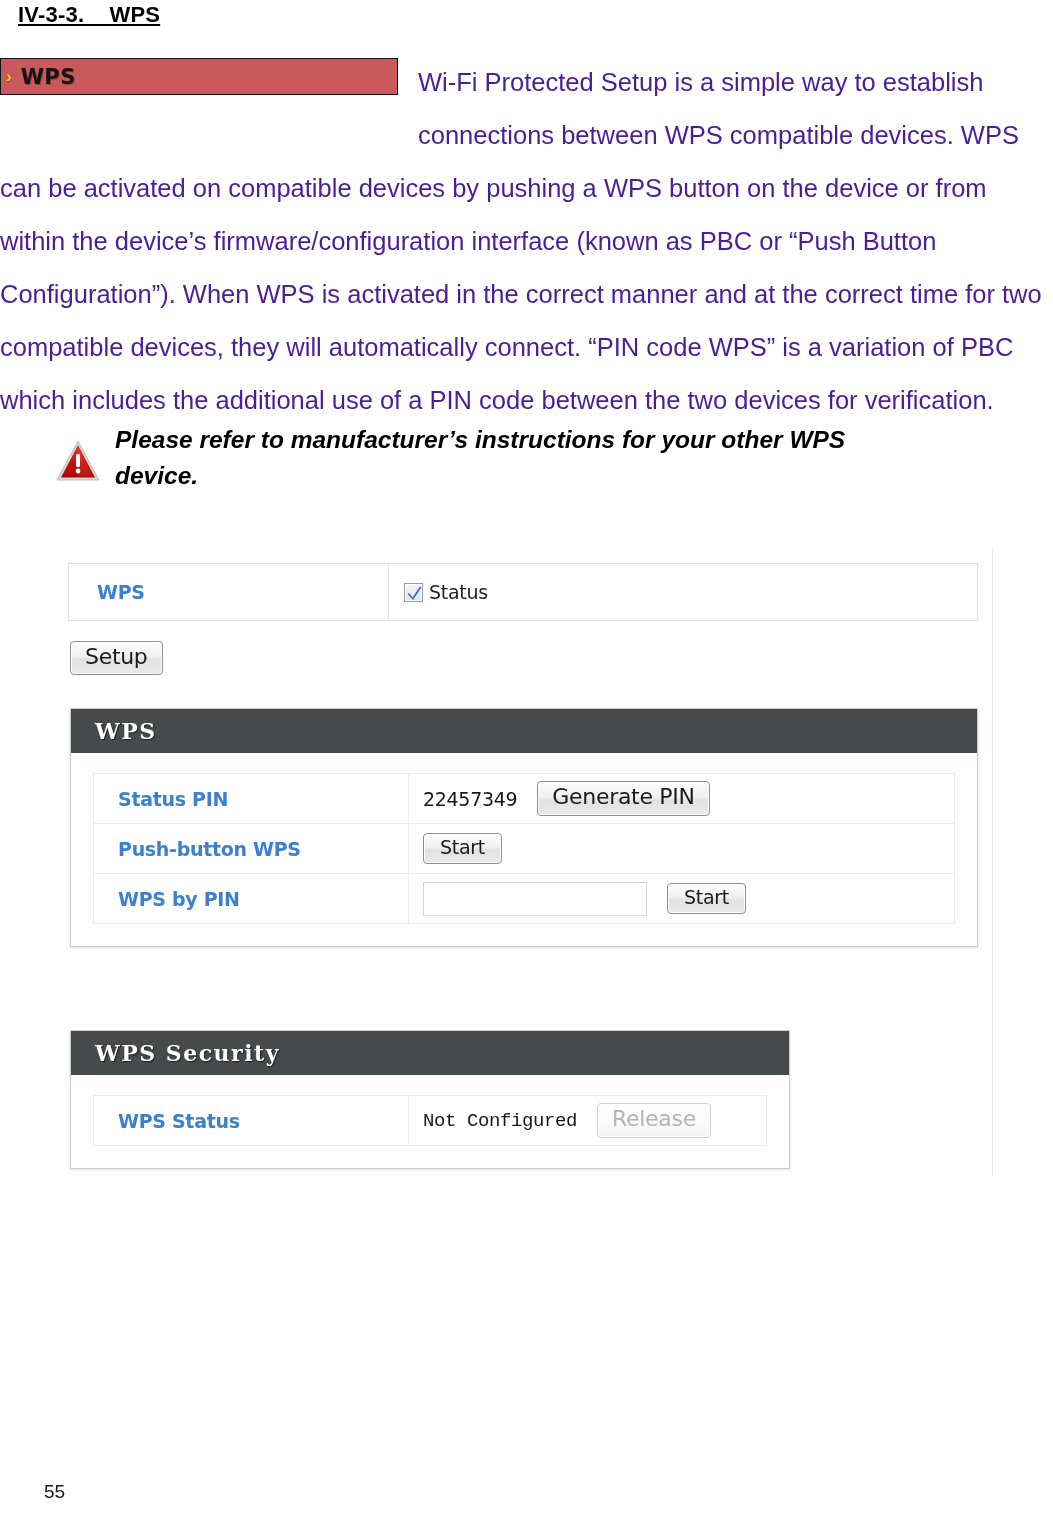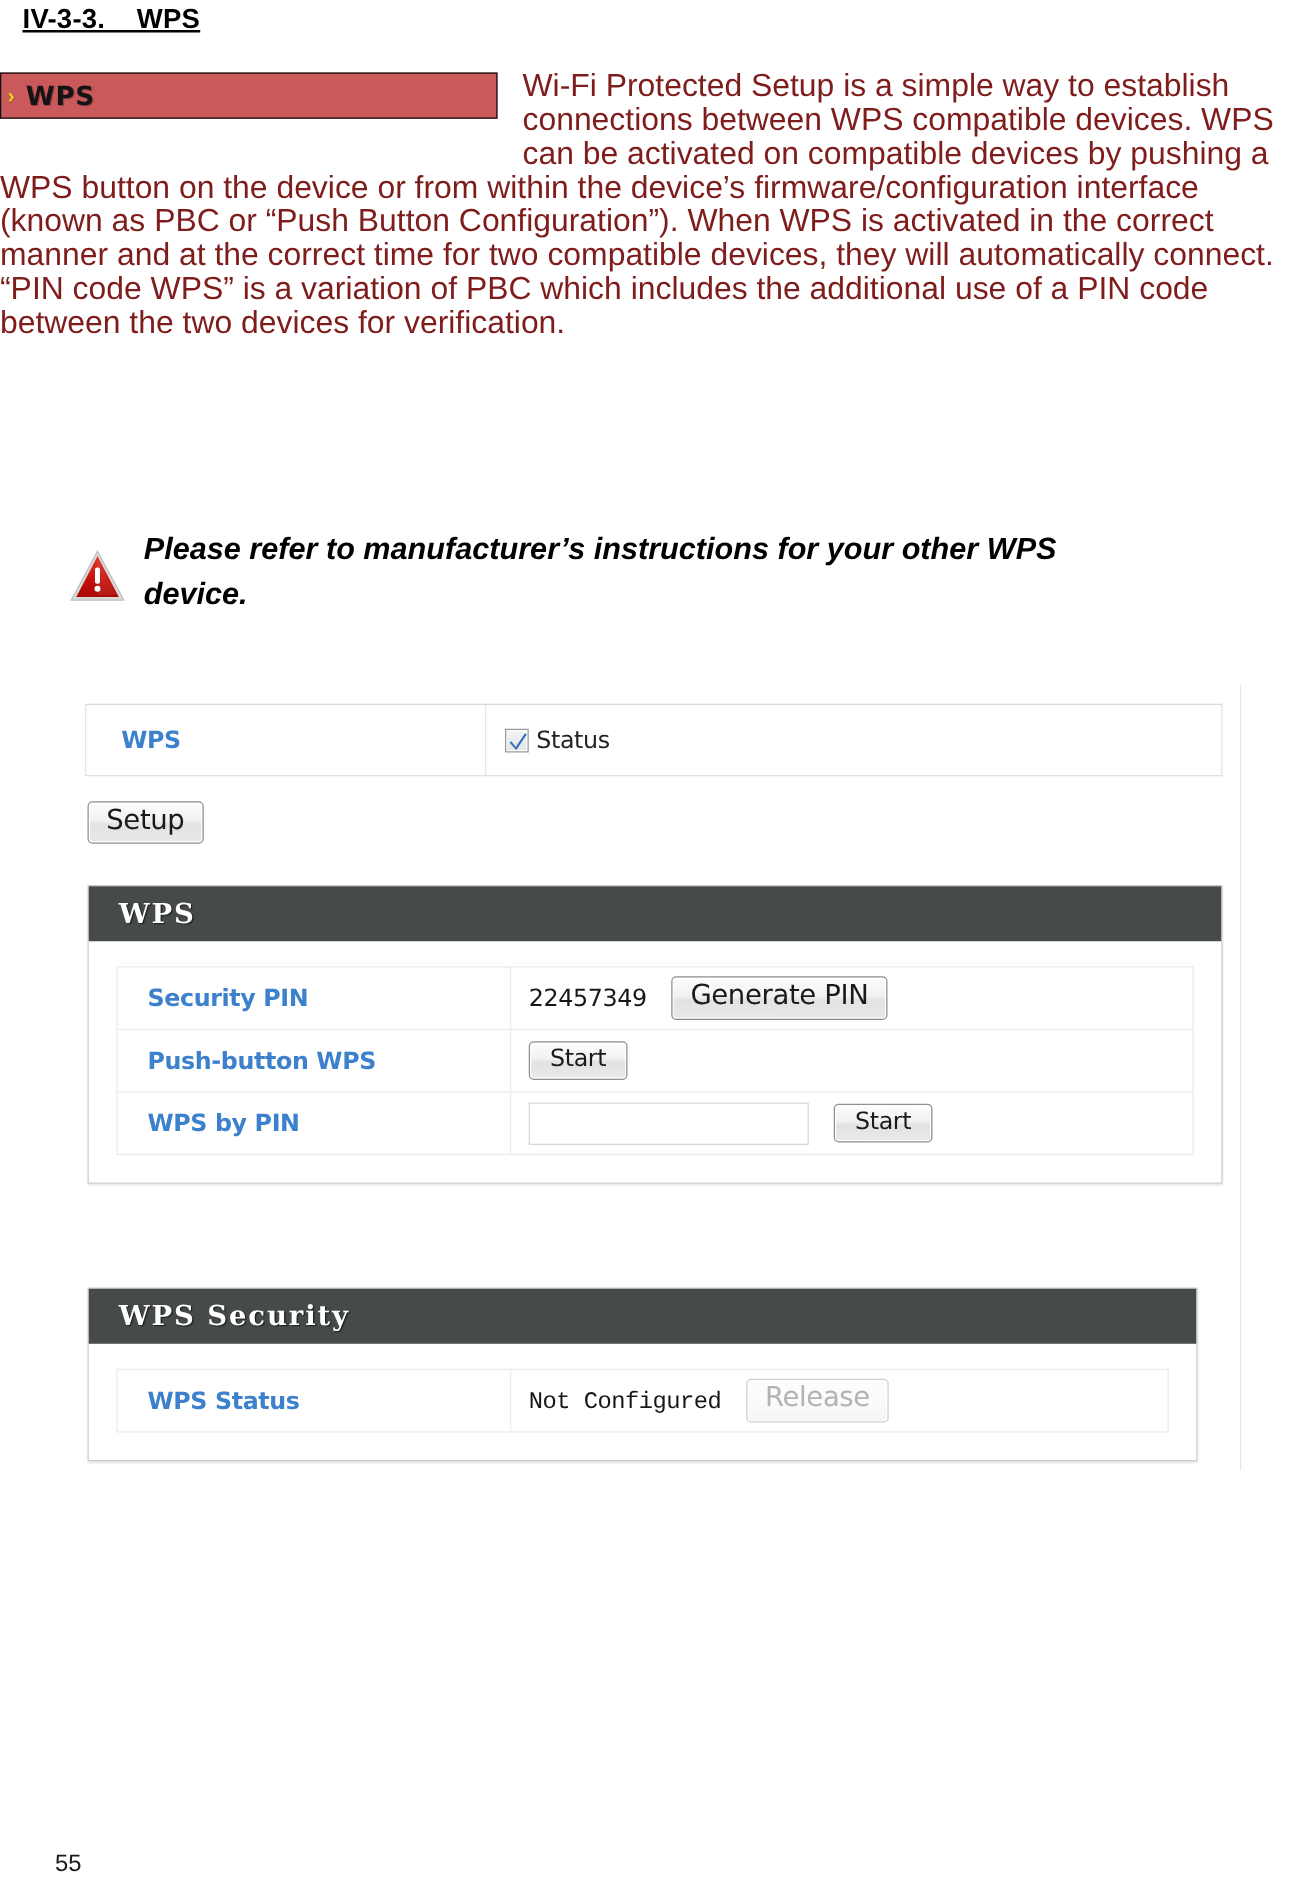--- a/index.html
+++ b/index.html
@@ -59,22 +59,22 @@
     font-family: "DejaVu Sans", sans-serif;
   }
 
   
   .intro-wrap {
     position: absolute;
     left: 0px;
     top: 56px;
     width: 1045px;
     font-size: 25.5px;
-    line-height: 27px;
-    color: #7f1d1d;
+    line-height: 53px;
+    color: #4c1d95;
   }
   .intro-wrap .floatbox {
     float: left;
     width: 418px;
     height: 58px;
   }
   .intro-wrap p {
     margin: 0;
     text-align: left;
   }
@@ -274,21 +274,21 @@
     border: 1px solid #d6d6d6;
     box-sizing: border-box;
     background: #fff;
     font-size: 18px;
     padding: 0 6px;
     font-family: "DejaVu Sans", sans-serif;
     outline: none;
   }
 
   #panel-wps { left: 70px; top: 163px; width: 908px; }
-  #panel-wps-sec { left: 70px; top: 485px; width: 888px; }
+  #panel-wps-sec { left: 70px; top: 485px; width: 720px; }
 
   
   .page-number {
     position: absolute;
     left: 8px;
     top: 1481px;
     font-size: 19px;
     color: #1a1a1a;
     margin-left: 36px;
   }
@@ -351,21 +351,21 @@
 
   <div class="panel" id="panel-wps">
     <div class="panel-header">
       <span class="ptitle">WPS</span>
     </div>
     <div class="panel-body">
       <table class="inner-table">
         <tbody>
             <tr>
           <td class="lcell">
-            <span class="lbl-blue">Security PIN</span>
+            <span class="lbl-blue">Status PIN</span>
           </td>
           <td class="vcell">
             <div class="vrow">
               <span class="pin-val">22457349</span>
               <button class="btn">Generate PIN</button>
             </div>
           </td>
         </tr>
         <tr>
           <td class="lcell">

